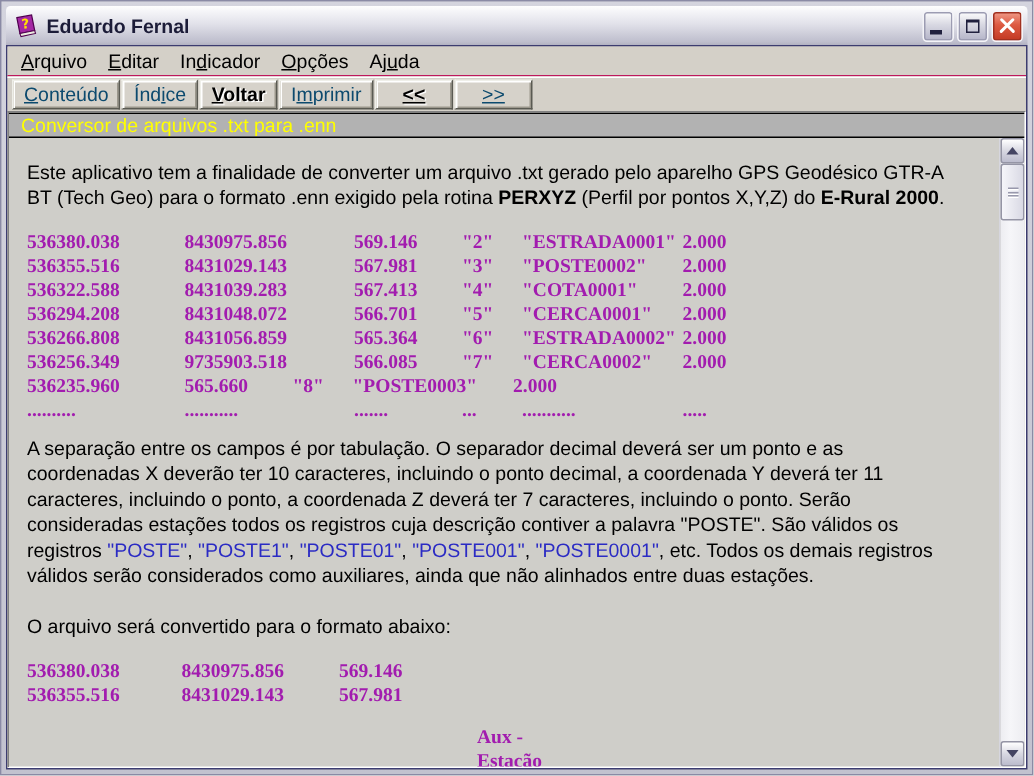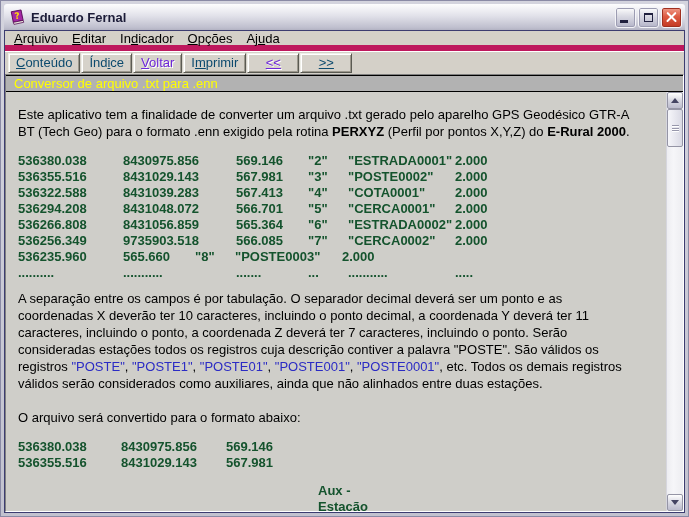--- a/index.html
+++ b/index.html
@@ -44,39 +44,39 @@
   .glyph-close::before{transform:rotate(45deg);}
   .glyph-close::after{transform:rotate(-45deg);}
 
   
   .app-body{
     height:483px;border:1px solid #3c3c70;background:#d4d0c8;
     display:flex;flex-direction:column;
   }
   .menubar{
     height:20px;background:#d4d0c8;display:flex;align-items:center;
-    padding-left:2px;border-bottom:6px solid #be185d;
+    padding-left:2px;border-bottom:1px solid #be185d;
     font-size:13px;color:#000;flex:0 0 auto;
   }
   .menu-item{padding:2px 7px;white-space:nowrap;}
   .accel{text-decoration:underline;}
   .toolbar{
     height:23px;background:#d4d0c8;display:flex;align-items:center;
     border-top:1px solid #ffffff;padding:1px 0 1px 3px;flex:0 0 auto;
   }
   .tb-button{
     height:20px;margin-right:1px;padding:0 7px;min-width:48px;
     font-size:13px;color:#0c4a6e;text-align:center;line-height:18px;
     background:#d6d2ca;
     border:1px solid;border-color:#efefe9 #5a5a52 #5a5a52 #efefe9;
     box-shadow:inset 1px 1px 0 #ffffff, inset -1px -1px 0 #9b978c;
     white-space:nowrap;cursor:default;
   }
   .tb-button.wide{min-width:52px;}
-  .tb-button.disabled{color:#6d28d9;text-shadow:1px 1px 0 #ffffff;}
+  .tb-button.disabled{color:#000000;text-shadow:1px 1px 0 #ffffff;font-weight:bold;}
 
   
   .client{
     flex:1 1 auto;display:flex;flex-direction:column;
     border-top:1px solid #808080;border-left:1px solid #808080;
     border-right:1px solid #ffffff;border-bottom:1px solid #ffffff;
     overflow:hidden;background:#cfcec9;
   }
   .headingbar{
     height:17px;background:#b2b2b2;border-top:1px solid #000;border-bottom:1px solid #000;
@@ -89,22 +89,22 @@
     padding:8px 12px 0 12px;font-size:13px;color:#000;line-height:17px;
   }
   .para{margin:0 14px 0 0;}
   .p1{margin-top:6px;}
   .p2{margin-top:16px;}
   .p3{margin-top:9px;}
   .p4{margin-top:17px;}
   .bold{font-weight:bold;}
   .term{color:#2b2bc4;}
 
-  .dtable{margin-top:13px;font-family:Liberation Sans, sans-serif;
-    font-weight:bold;color:#14532d;font-size:13px;}
+  .dtable{margin-top:13px;font-family:Liberation Serif, serif;
+    font-weight:bold;color:#a21caf;font-size:13px;}
   .trow{display:flex;height:16px;line-height:16px;white-space:pre;}
   .t1-c1{width:105px;}
   .t1-c2{width:113px;}
   .t1-c3{width:72px;}
   .t1-c4{width:40px;}
   .t1-c5{width:107px;}
   .t1-c6{width:60px;}
   .t2-c1{width:103px;}
   .t2-c2{width:105px;}
   .t2-c3{width:92px;}
@@ -174,21 +174,21 @@
       <div class="tb-button"><span></span><span class="accel">C</span><span>onteúdo</span></div>
       <div class="tb-button"><span>Índ</span><span class="accel">i</span><span>ce</span></div>
       <div class="tb-button disabled"><span></span><span class="accel">V</span><span>oltar</span></div>
       <div class="tb-button"><span>I</span><span class="accel">m</span><span>primir</span></div>
       <div class="tb-button wide disabled"><span class="accel">&lt;&lt;</span></div>
       <div class="tb-button wide"><span class="accel">&gt;&gt;</span></div>
     </div>
 
     <div class="client">
       <div class="headingbar">
-        <span>Conversor de arquivo .txt para .enn</span>
+        <span>Conversor de arquivos .txt para .enn</span>
       </div>
 
       <div class="scrollregion">
         <div class="scrolltext">
 
           <p class="para p1"><span>Este aplicativo tem a finalidade de converter um arquivo .txt gerado pelo aparelho GPS Geodésico GTR-A BT (Tech Geo) para o formato .enn exigido pela rotina </span><span class="bold">PERXYZ</span><span> (Perfil por pontos X,Y,Z) do </span><span class="bold">E-Rural 2000</span><span>.</span></p>
 
 
           <div class="dtable">
             <div class="trow"><span class="t1-c1">536380.038</span><span class="t1-c2">8430975.856</span><span class="t1-c3">569.146</span><span class="t1-c4">"2"</span><span class="t1-c5">"ESTRADA0001"</span><span class="t1-c6">2.000</span></div>

